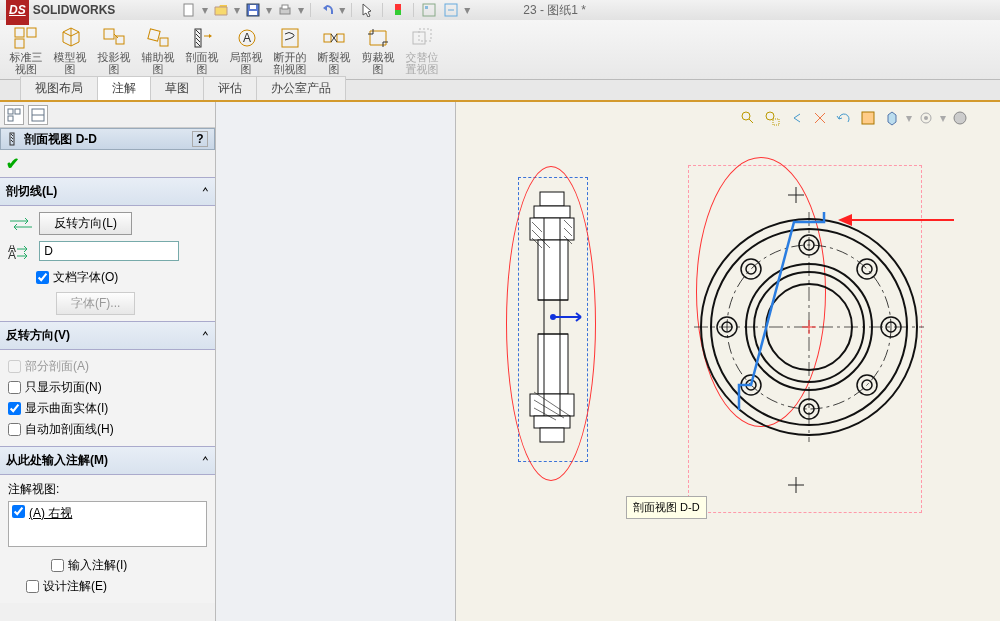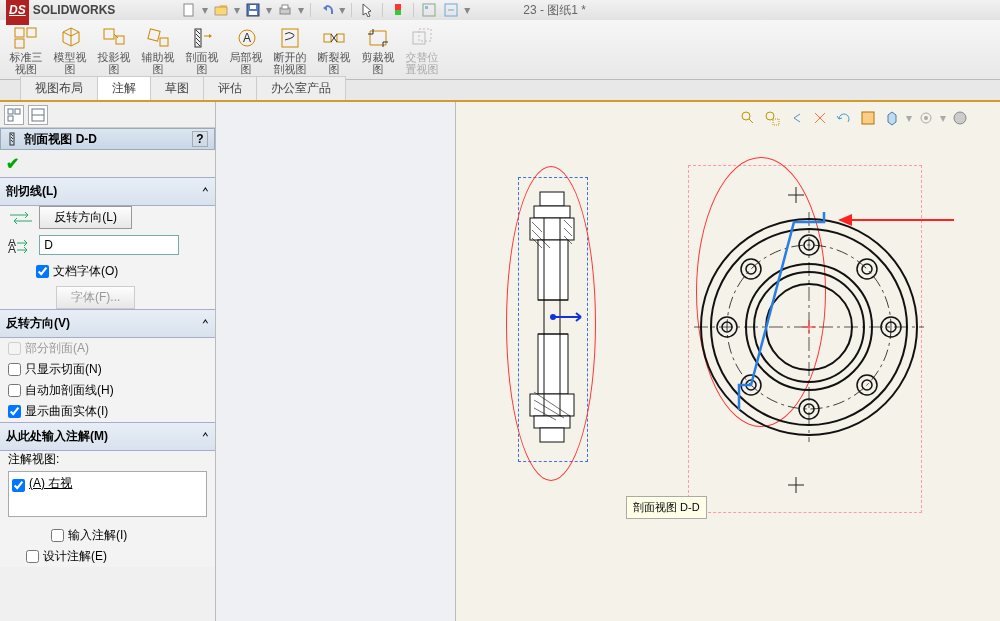--- a/index.html
+++ b/index.html
@@ -26,29 +26,29 @@
 .workspace { position:absolute; top:102px; left:0; right:0; bottom:0; display:flex;}
 .leftpane { width:216px; background:#f0f0f0; border-right:1px solid #bbb; display:flex; flex-direction:column;}
 .pm-icons{ height:26px; border-bottom:1px solid #ccc; display:flex; align-items:center; padding:0 4px; gap:4px;}
 .pm-icons div{width:20px;height:20px;border:1px solid #aaa;background:#fff;display:flex;align-items:center;justify-content:center;}
 .pm-title{ height:22px; background:linear-gradient(#dde6f0,#c8d6e6); border:1px solid #9ab; display:flex; align-items:center; padding:0 6px; font-weight:bold;}
 .pm-title .q{ margin-left:auto; width:16px;height:16px;border:1px solid #aaa;text-align:center;line-height:14px;cursor:pointer;}
 .pm-ok{ padding:4px 6px;}
 .pm-ok .chk{color:#0a0;font-size:16px;font-weight:bold;}
 .section-hdr{ background:linear-gradient(#e8eef6,#d8e2ee); border-top:1px solid #aac; border-bottom:1px solid #aac; padding:5px 6px; font-weight:bold; display:flex; align-items:center;}
 .section-hdr .coll{margin-left:auto; font-family:monospace;}
-.section-body{ padding:0 8px; background:#f3f3f3;}
+.section-body{ padding:6px 8px; background:#f3f3f3;}
 .arrow-icon{display:inline-block;width:28px;height:14px;vertical-align:middle;}
 .btn-inline{ display:inline-block; border:1px solid #999; background:linear-gradient(#fdfdfd,#e7e7e7); padding:2px 14px; cursor:pointer;}
 .txt-in{ border:1px solid #7aa; background:#fff; padding:2px 4px; width:140px;}
 .chk-row{ display:flex; align-items:center; gap:4px; padding:2px 0;}
 .chk-row input{ margin:0;}
 .chk-row.disabled{ color:#999;}
 .annot-box{ border:1px solid #aaa; background:#fff; height:46px; padding:3px;}
-.annot-item{ display:flex; align-items:flex-end; gap:4px;text-decoration:underline;}
+.annot-item{ display:flex; align-items:flex-start; gap:4px;text-decoration:underline;}
 
 .middle{ width:240px; background:#eef0f3; border-right:1px solid #bbb;}
 .canvas{ flex:1; background:#f4f2e9; position:relative;}
 .canvas-tools{ position:absolute; top:6px; right:30px; display:flex; gap:4px; align-items:center;}
 .canvas-tools div{width:20px;height:20px;display:flex;align-items:center;justify-content:center;}
 
 .red-ellipse{ position:absolute; border:1px solid #ff3333; border-radius:50%;}
 .red-dashbox{ position:absolute; border:1px dashed #f9a; }
 .blue-dashbox{ position:absolute; border:1px dashed #3a72d8;}
 .label-box{ position:absolute; border:1px solid #aaa; background:#ffffe8; padding:3px 6px; font-size:11px;}
@@ -317,26 +317,26 @@
     <div class="section-body">
       <div class="chk-row disabled">
           <input type="checkbox" disabled="" style="">
           <span>部分剖面(A)</span>
         </div>
       <div class="chk-row">
           <input type="checkbox" style="">
           <span>只显示切面(N)</span>
         </div>
       <div class="chk-row">
+          <input type="checkbox" checked="" style="">
+          <span>显示曲面实体(I)</span>
+        </div>
+      <div class="chk-row">
           <input type="checkbox" style="">
           <span>自动加剖面线(H)</span>
-        </div>
-      <div class="chk-row">
-          <input type="checkbox" checked="" style="">
-          <span>显示曲面实体(I)</span>
         </div>
     </div>
 
     <div class="section-hdr">
       <span>从此处输入注解(M)</span>
         <span class="coll">⌃</span>
     </div>
     <div class="section-body">
       <div style="margin-bottom:3px;"><span>注解视图:</span></div>
       <div class="annot-box">

